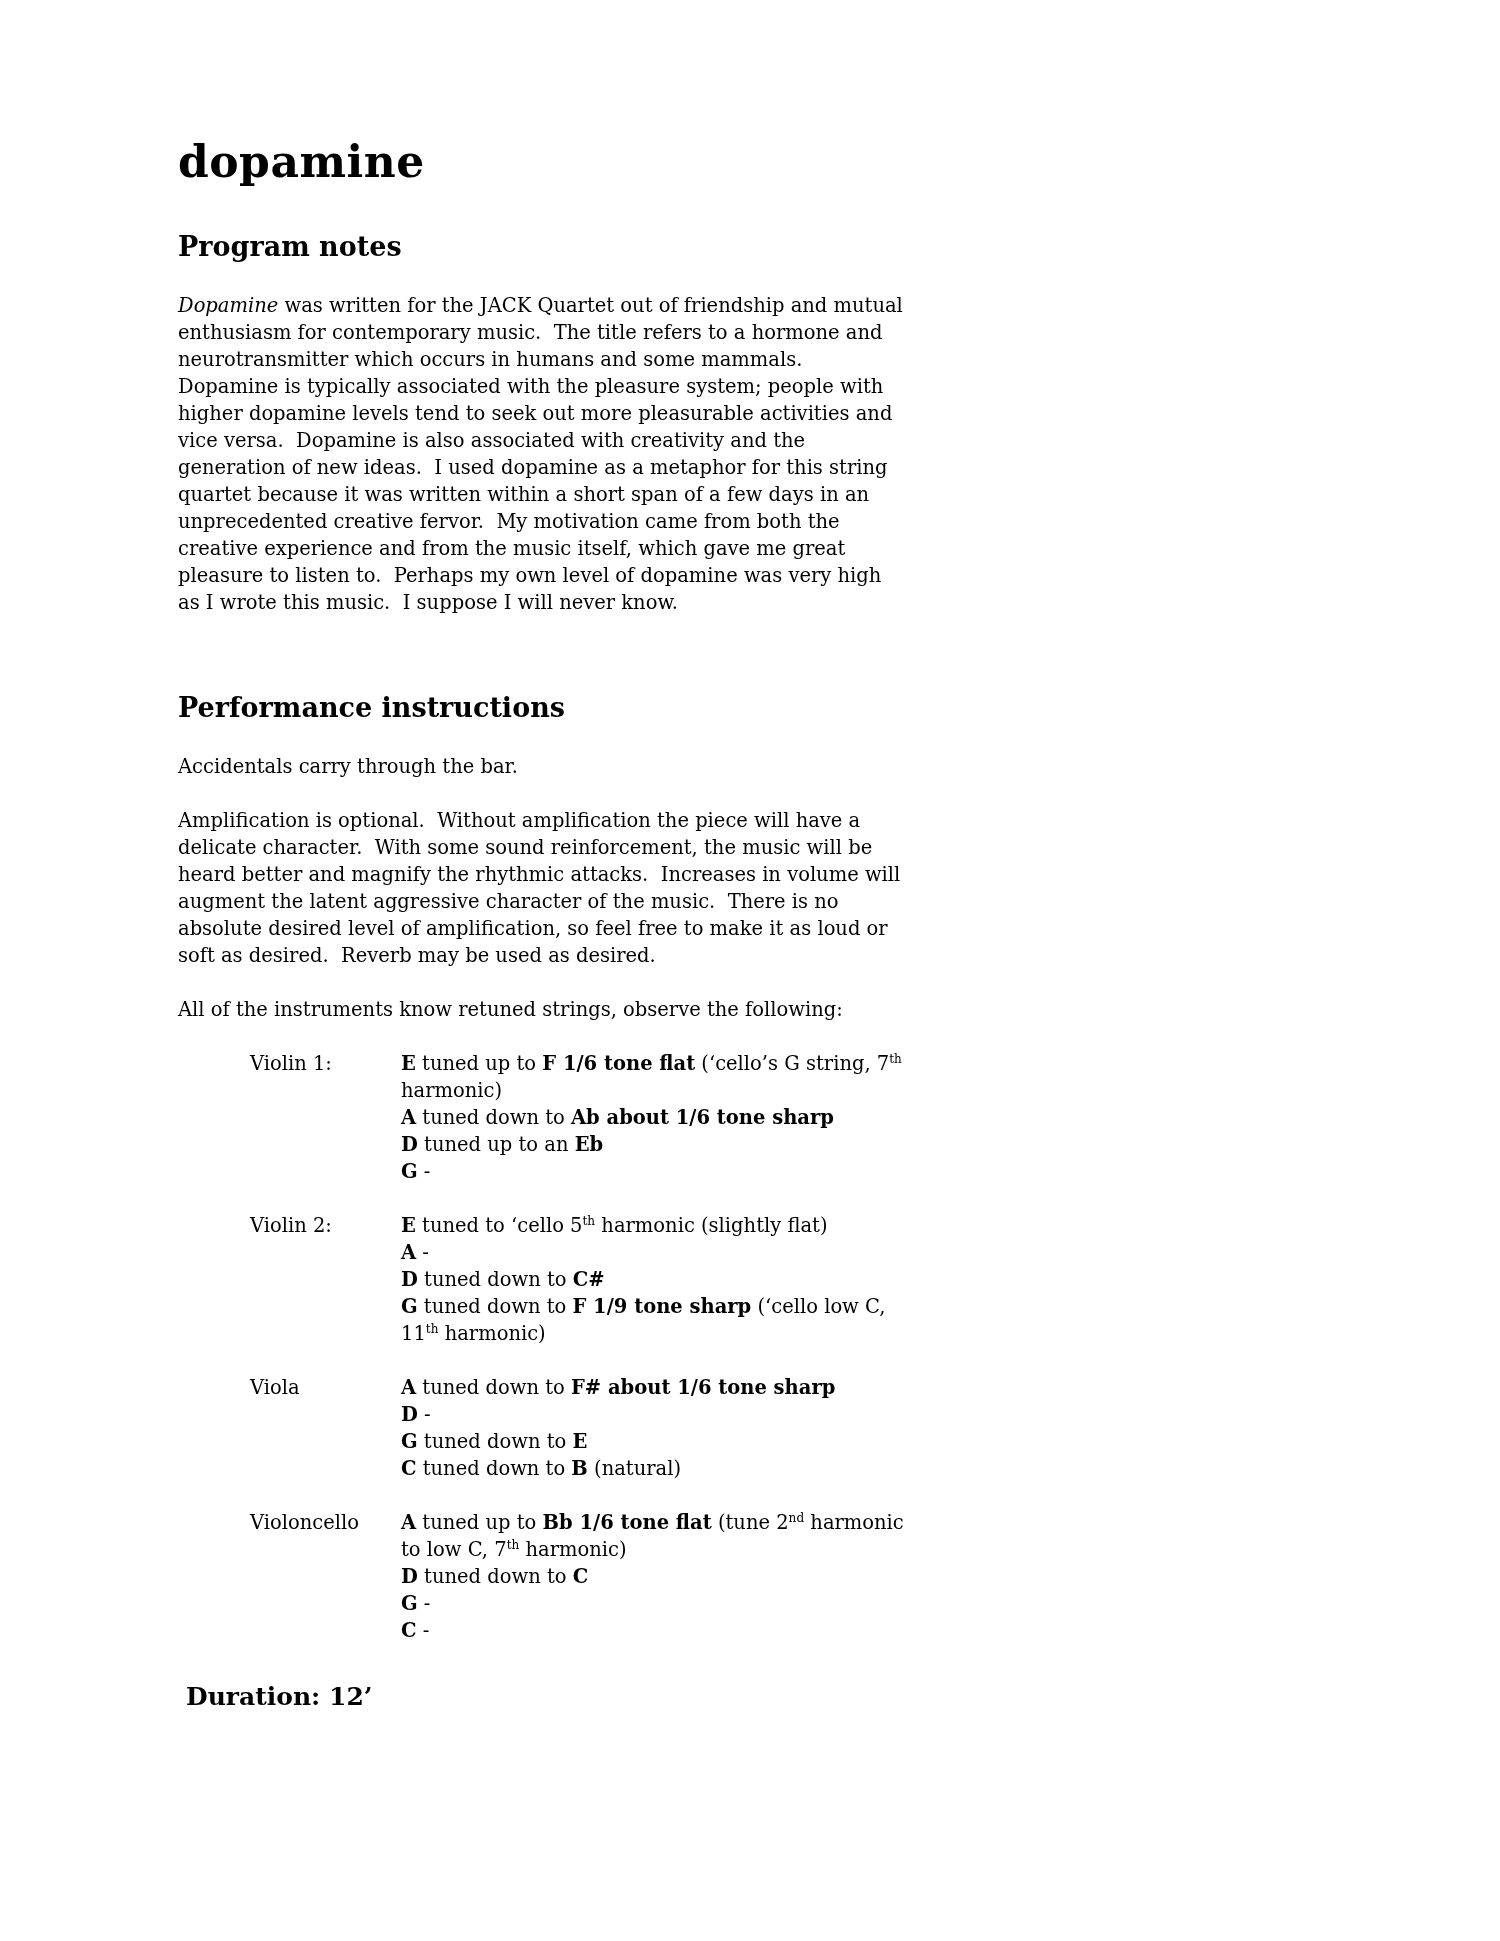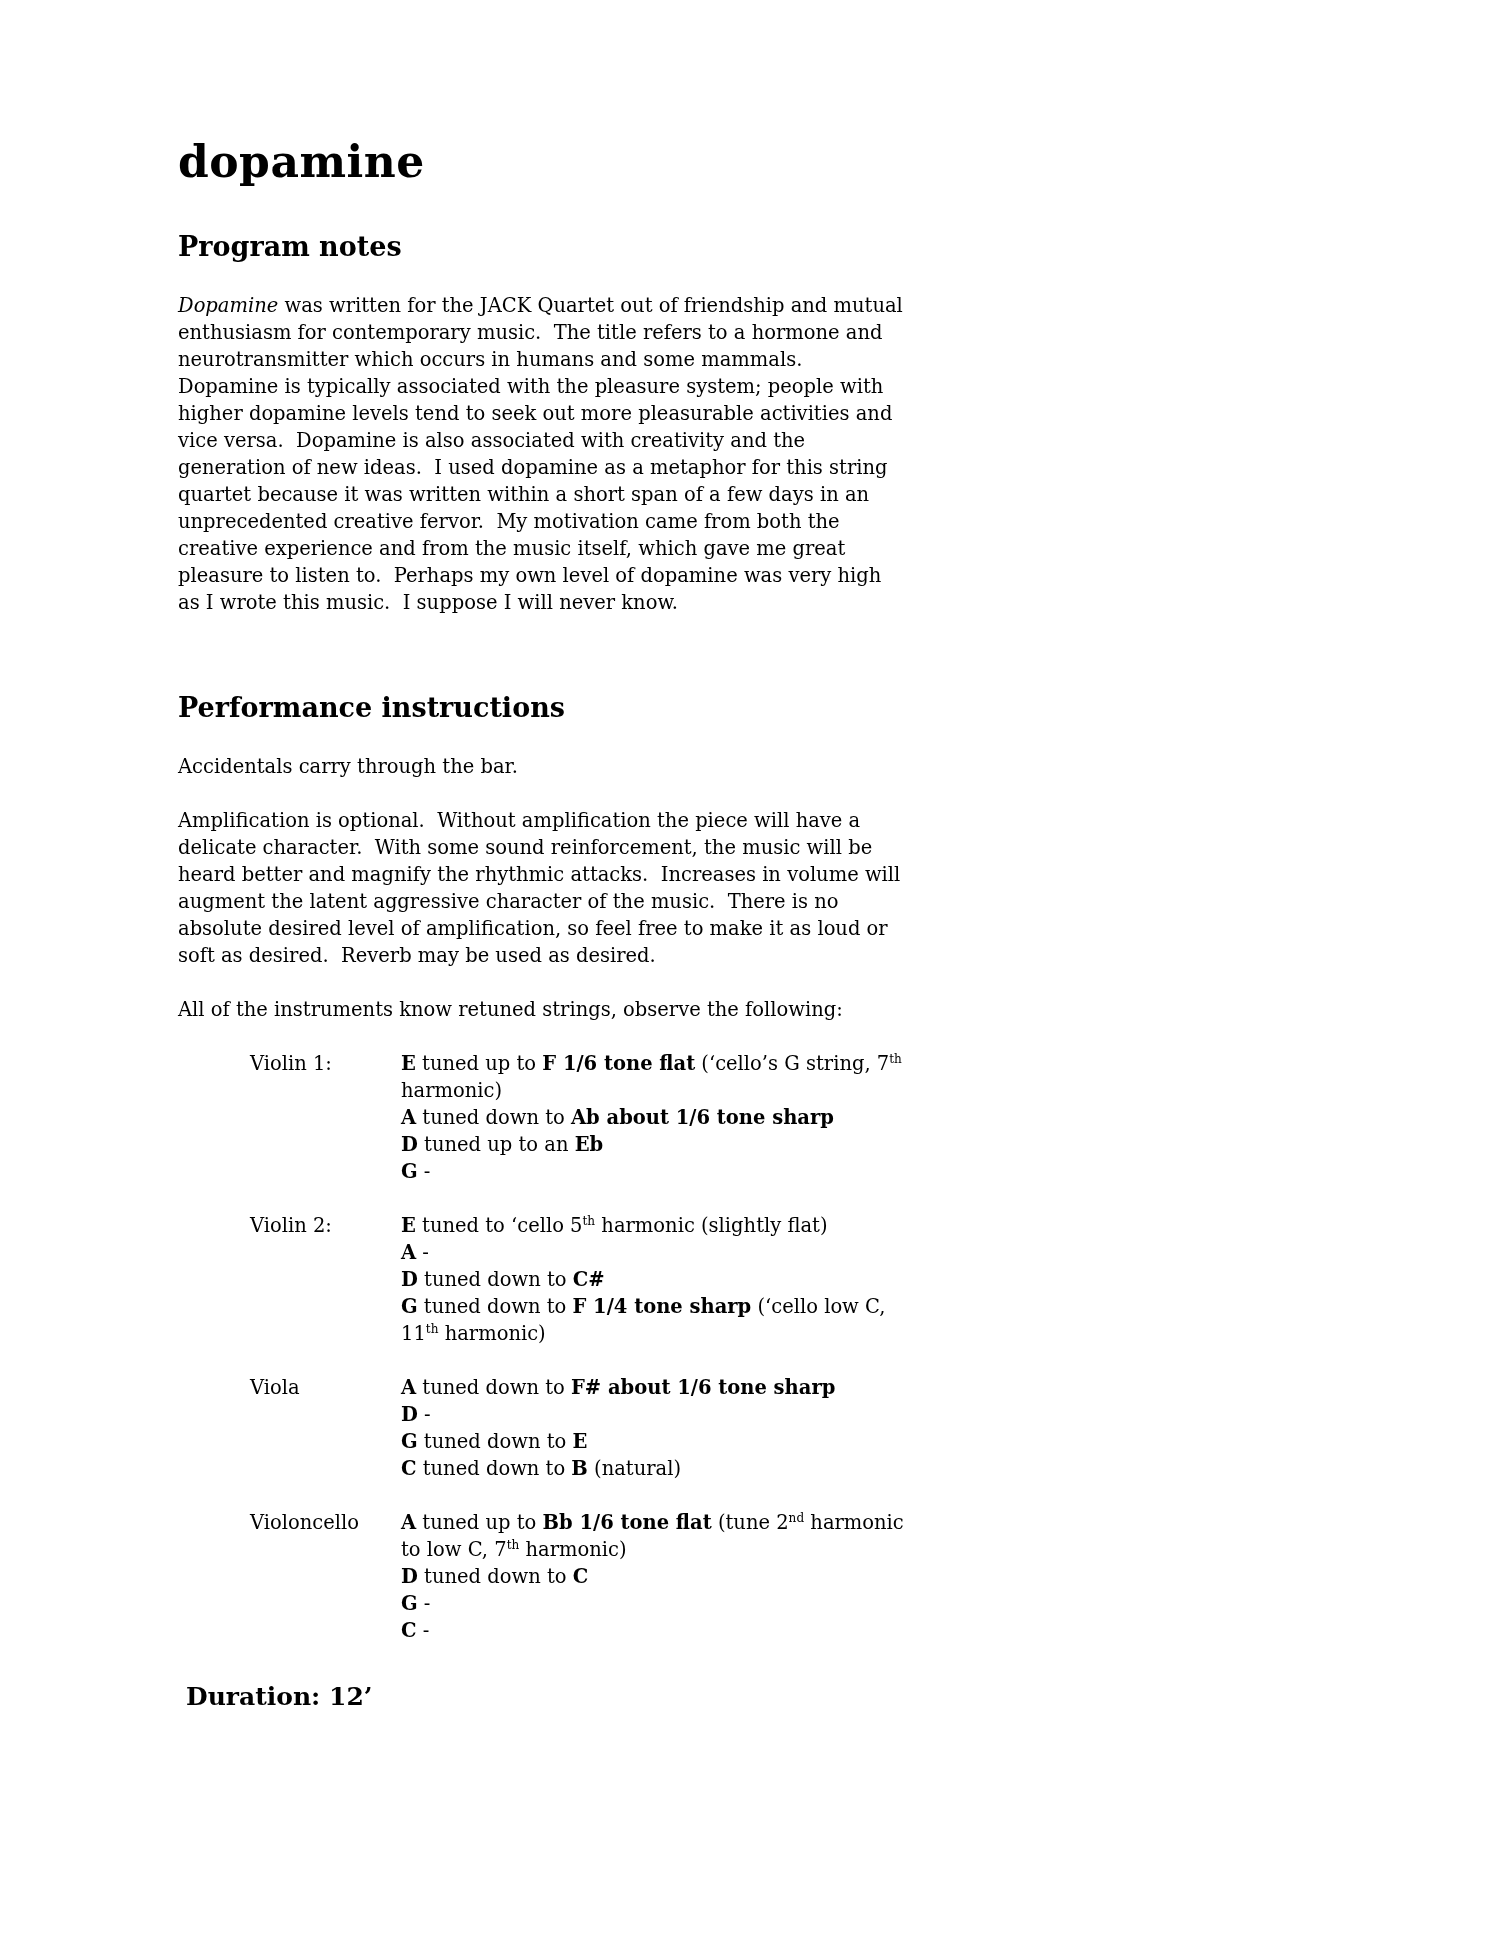--- a/index.html
+++ b/index.html
@@ -96,21 +96,21 @@
           <div class="rline"><span class="b">G</span><span> -</span></div>
         </div>
     </div>
 
     <div class="tuning-row">
       <div class="instrument">Violin 2:</div>
       <div class="tuning-lines">
           <div class="rline"><span class="b">E</span><span> tuned to ‘cello 5</span><span class="sup">th</span><span> harmonic (slightly flat)</span></div>
           <div class="rline"><span class="b">A</span><span> -</span></div>
           <div class="rline"><span class="b">D</span><span> tuned down to </span><span class="b">C#</span></div>
-          <div class="rline"><span class="b">G</span><span> tuned down to </span><span class="b">F 1/4 tone sharp</span><span> (‘cello low C, 11</span><span class="sup">th</span><span> harmonic)</span></div>
+          <div class="rline"><span class="b">G</span><span> tuned down to </span><span class="b">F 1/9 tone sharp</span><span> (‘cello low C, 11</span><span class="sup">th</span><span> harmonic)</span></div>
         </div>
     </div>
 
     <div class="tuning-row">
       <div class="instrument">Viola</div>
       <div class="tuning-lines">
           <div class="rline"><span class="b">A</span><span> tuned down to </span><span class="b">F# about 1/6 tone sharp</span></div>
           <div class="rline"><span class="b">D</span><span> -</span></div>
           <div class="rline"><span class="b">G</span><span> tuned down to </span><span class="b">E</span></div>
           <div class="rline"><span class="b">C</span><span> tuned down to </span><span class="b">B</span><span> (natural)</span></div>

